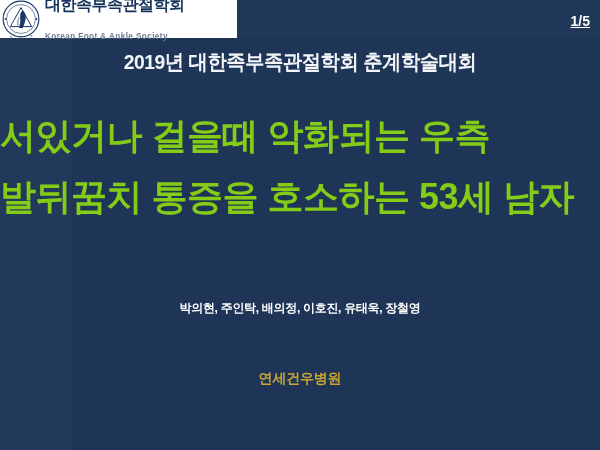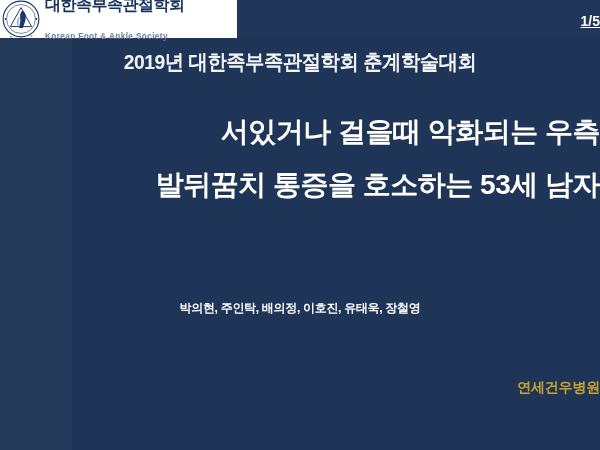--- a/index.html
+++ b/index.html
@@ -71,21 +71,21 @@
     font-weight: bold;
     color: #6d7d96;
     letter-spacing: 0.4px;
     white-space: nowrap;
     margin-top: 20px;
   }
 
   
   .page-number {
     position: absolute;
-    right: 0;
+    right: 10px;
     top: 13px;
     font-size: 14px;
     font-weight: bold;
     color: #ffffff;
     z-index: 5;
     text-decoration: underline;
   }
 
   
   .conference-line {
@@ -102,23 +102,23 @@
   }
 
   
   .title-block {
     position: absolute;
     left: 0;
     right: 0;
     top: 118px;
   }
   .title-line {
-    text-align: right;
-    color: #ffffff;
-    font-size: 28px;
+    text-align: left;
+    color: #84cc16;
+    font-size: 36px;
     font-weight: bold;
     line-height: 1;
     letter-spacing: -0.5px;
     white-space: nowrap;
   }
   .title-line + .title-line {
     margin-top: 25px;
   }
 
   
@@ -132,22 +132,22 @@
     font-weight: bold;
     color: #ffffff;
     letter-spacing: -0.3px;
   }
 
   
   .affiliation {
     position: absolute;
     left: 0;
     right: 0;
-    top: 379px;
-    text-align: right;
+    top: 370px;
+    text-align: center;
     font-size: 14px;
     font-weight: bold;
     color: #c8a431;
     letter-spacing: -0.2px;
   }
 </style>
 </head>
 <body>
 
 <div id="slide">

